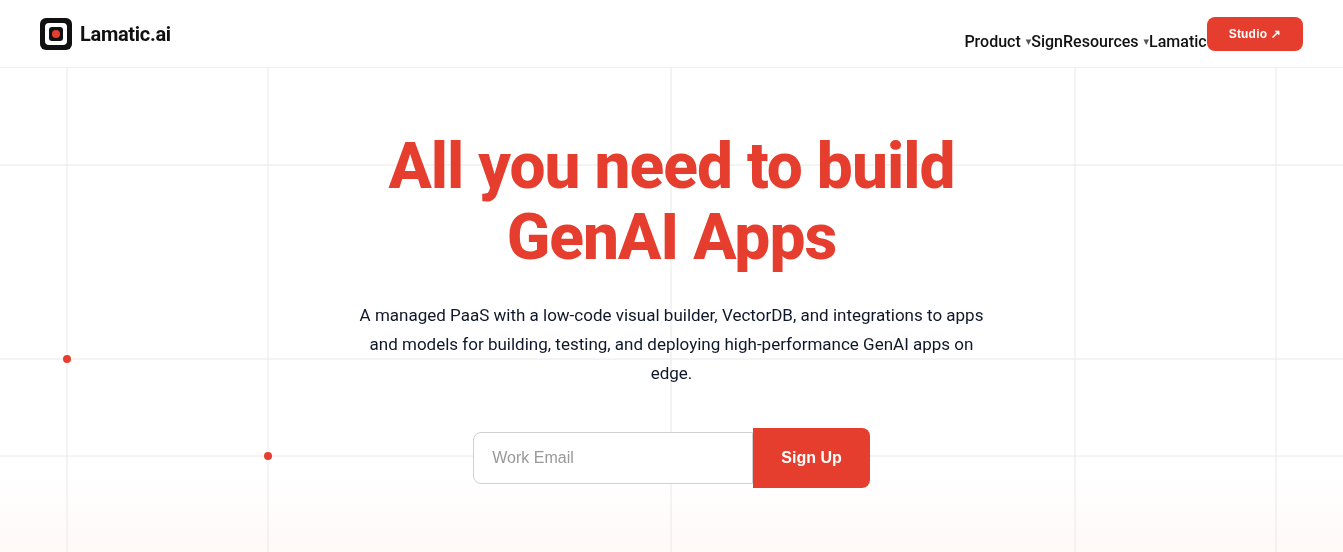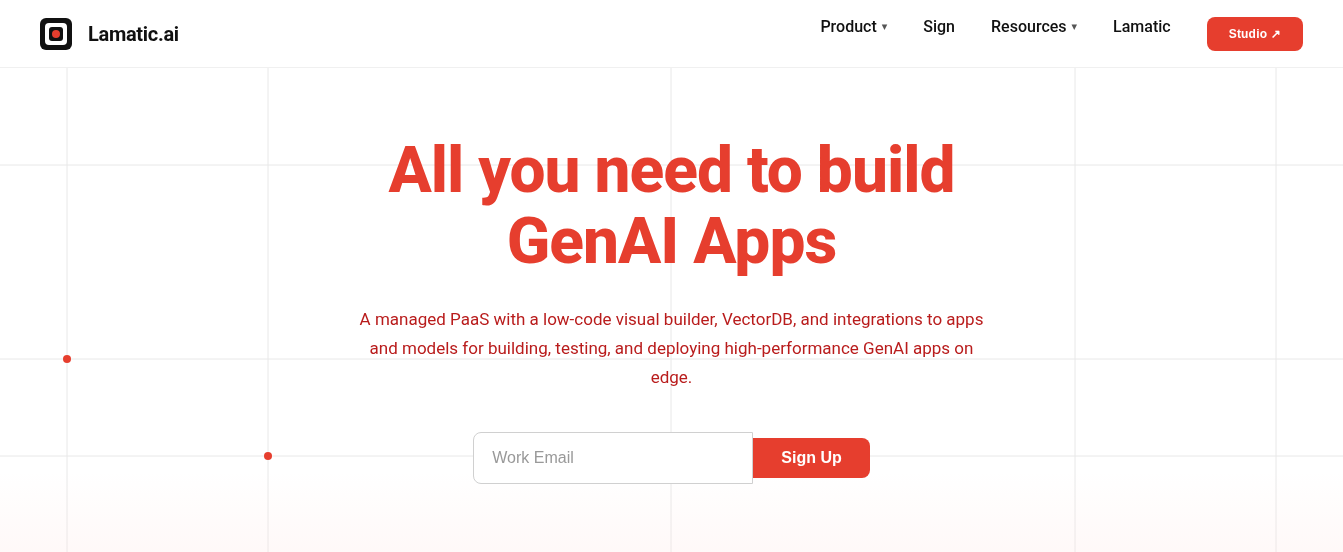--- a/index.html
+++ b/index.html
@@ -25,40 +25,39 @@
       height: 68px;
       background: #ffffff;
       border-bottom: 1px solid #f0f0f0;
       position: relative;
       z-index: 10;
     }
 
     .logo {
       display: flex;
       align-items: center;
-      gap: 16px;
+      gap: 8px;
       text-decoration: none;
     }
 
     .logo-icon {
       width: 32px;
       height: 32px;
     }
 
     .logo-text {
       font-size: 20px;
       font-weight: 700;
       color: #111111;
       letter-spacing: -0.3px;
     }
 
     .nav-links {
       display: flex;
-      align-items: flex-start;
-      gap: 36px;
+      align-items: flex-end;
     }
 
     .nav-link {
       display: flex;
       align-items: center;
       gap: 5px;
       font-size: 16px;
       color: #111111;
       text-decoration: none;
       font-weight: 500;
@@ -119,21 +118,21 @@
       font-size: 64px;
       font-weight: 800;
       color: #e63e2e;
       line-height: 1.1;
       margin-bottom: 28px;
       letter-spacing: -1px;
     }
 
     .hero-subtitle {
       font-size: 17px;
-      color: #b91c1c;
+      color: #0f172a;
       line-height: 1.7;
       margin-bottom: 40px;
       max-width: 640px;
       margin-left: auto;
       margin-right: auto;
     }
 
     .cta-form {
       display: flex;
       align-items: center;
@@ -151,21 +150,21 @@
       color: #333;
       outline: none;
       background: #ffffff;
     }
 
     .email-input::placeholder {
       color: #999;
     }
 
     .signup-btn {
-      height: 40px;
+      height: 60px;
       background: #e63e2e;
       color: #ffffff;
       border: none;
       border-radius: 0 8px 8px 0;
       padding: 0 28px;
       font-size: 16px;
       font-weight: 700;
       cursor: pointer;
       white-space: nowrap;
     }

